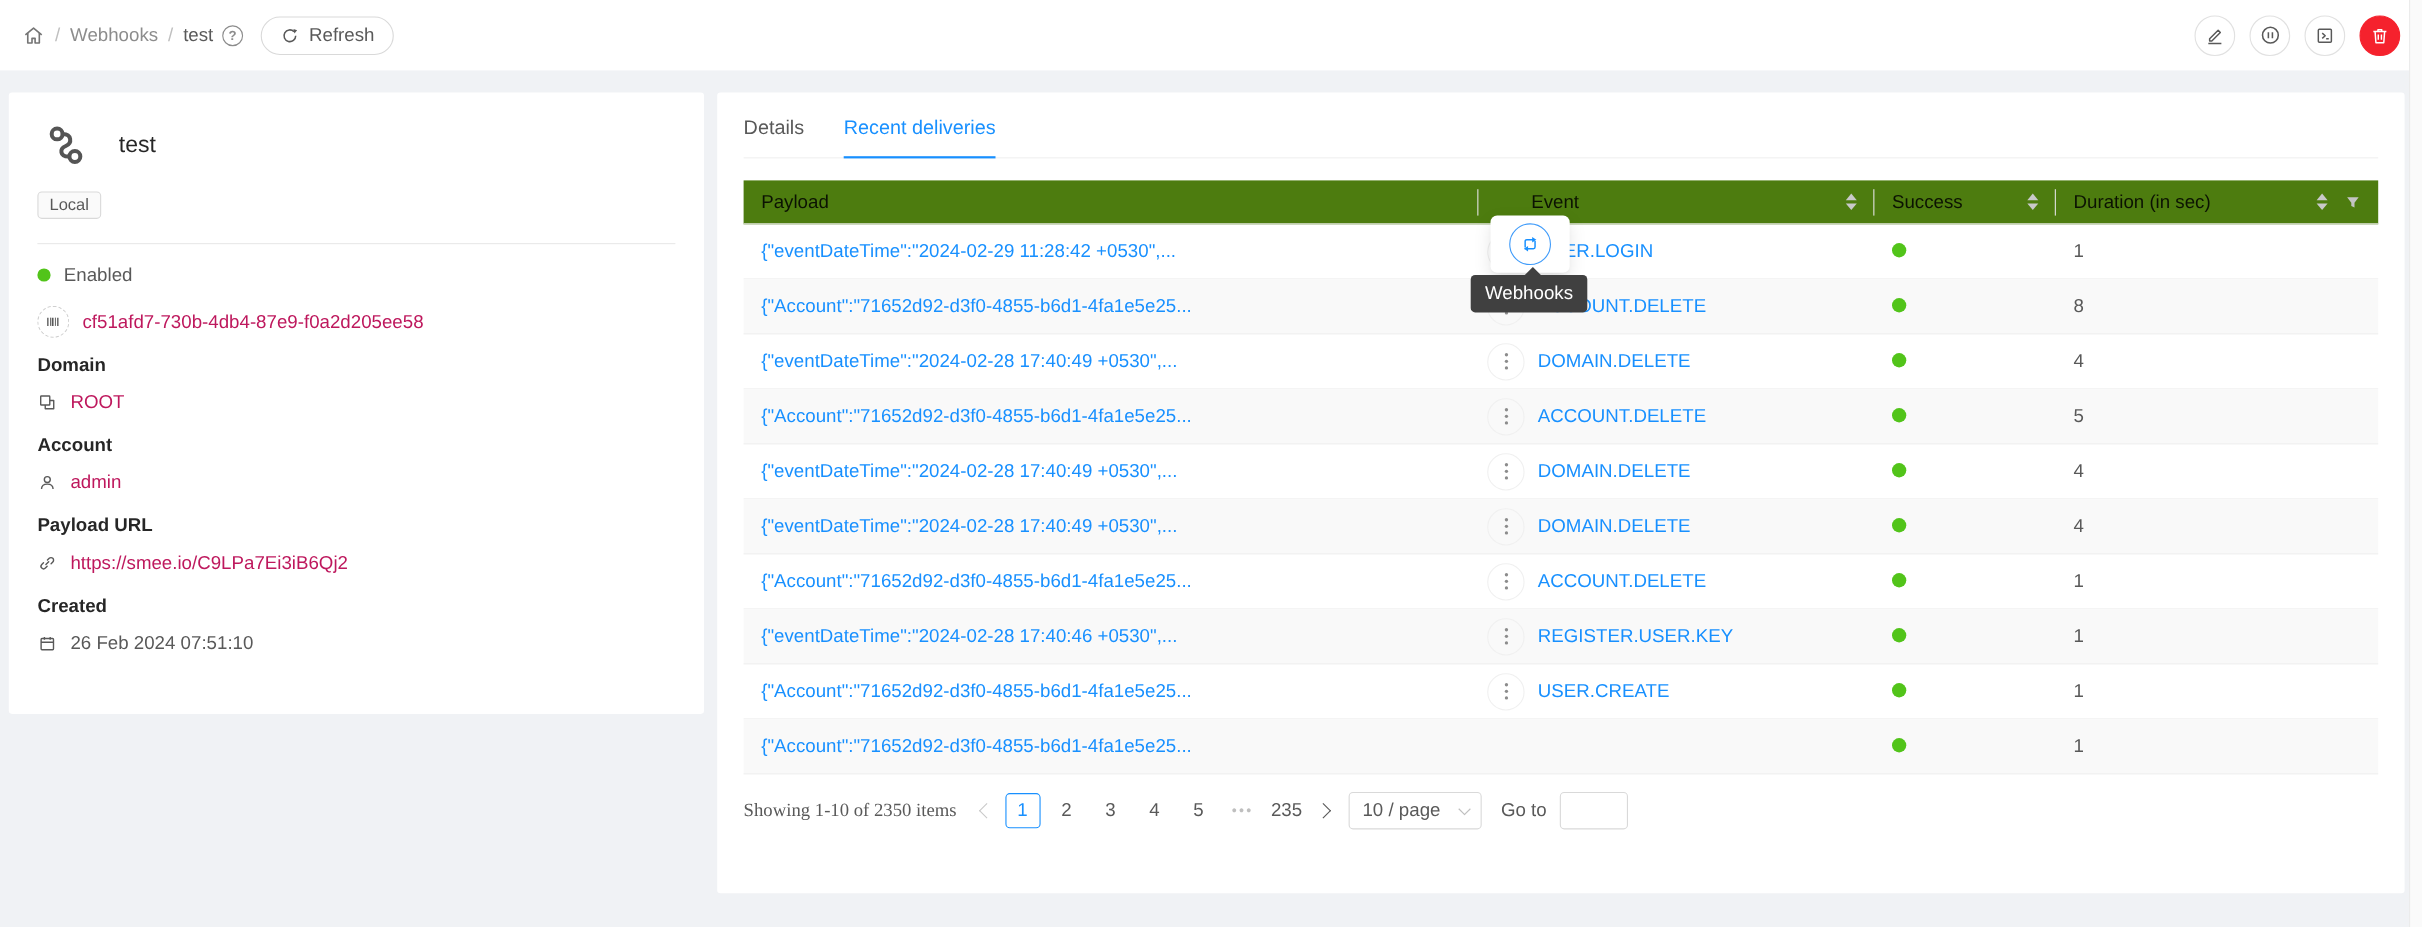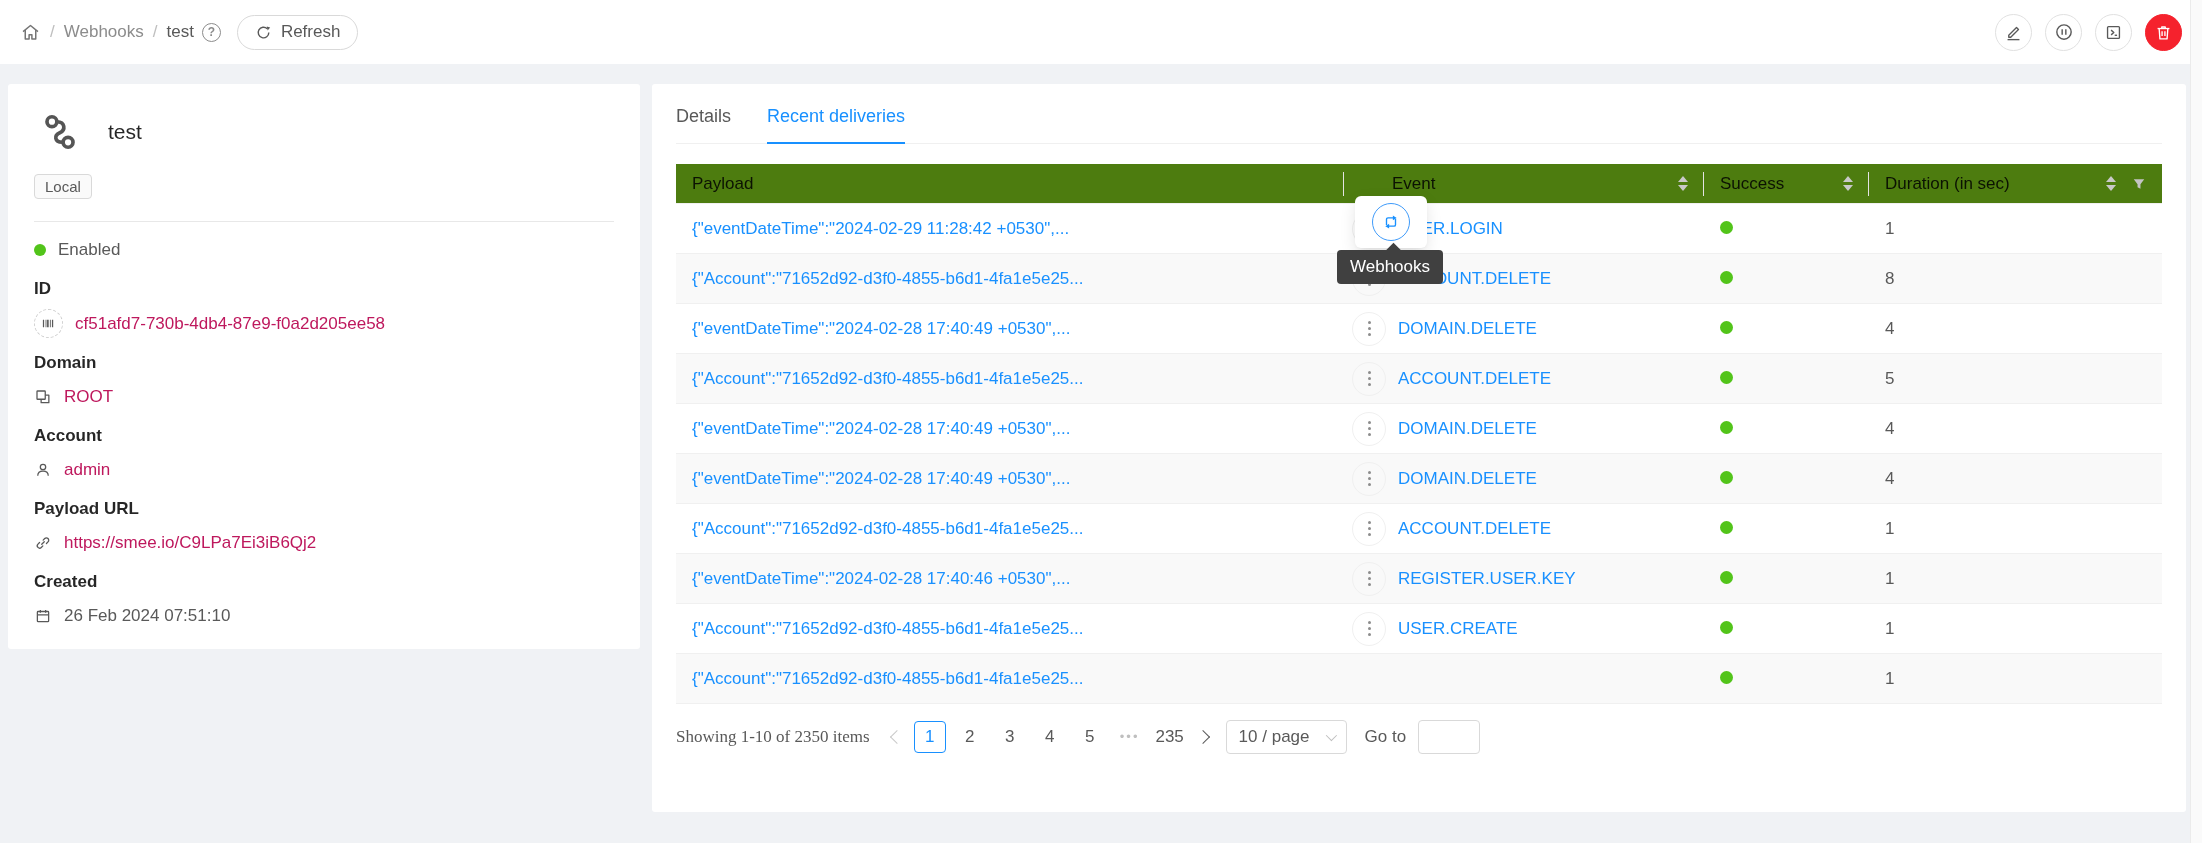--- a/index.html
+++ b/index.html
@@ -246,21 +246,20 @@
   <div class="divider"></div>
 
   <div class="section">
     <div class="section-value">
       <span class="dot"></span>
       <span>Enabled</span>
     </div>
   </div>
 
   <div class="section">
-    <div class="section-label">ID</div>
     <div class="section-value">
       <span class="dashed-circ">
         <span style="display:flex">
           <svg width="15" height="15" viewBox="0 0 24 24" stroke="#595959" fill="none">
             <path d="M4 6 v12" stroke-width="2"></path>
               <path d="M8 6 v12" stroke-width="1.4"></path>
               <path d="M11 6 v12" stroke-width="2.6"></path>
               <path d="M15 6 v12" stroke-width="1.4"></path>
               <path d="M18.5 6 v12" stroke-width="2"></path>
           </svg>

